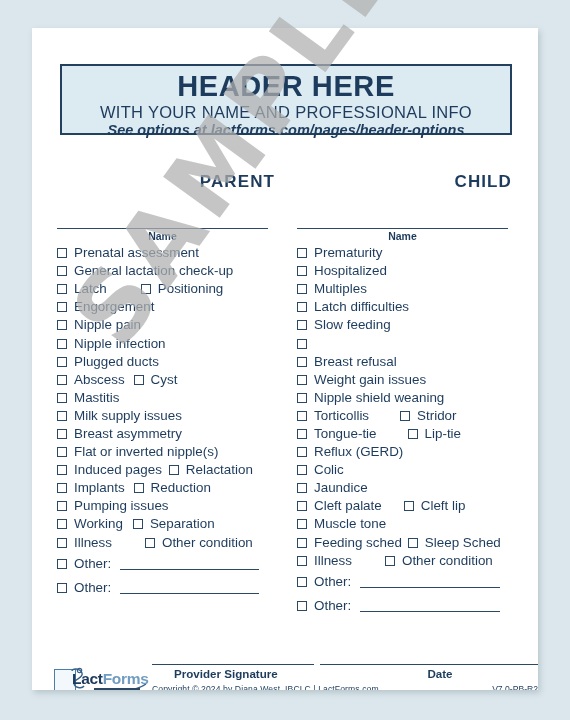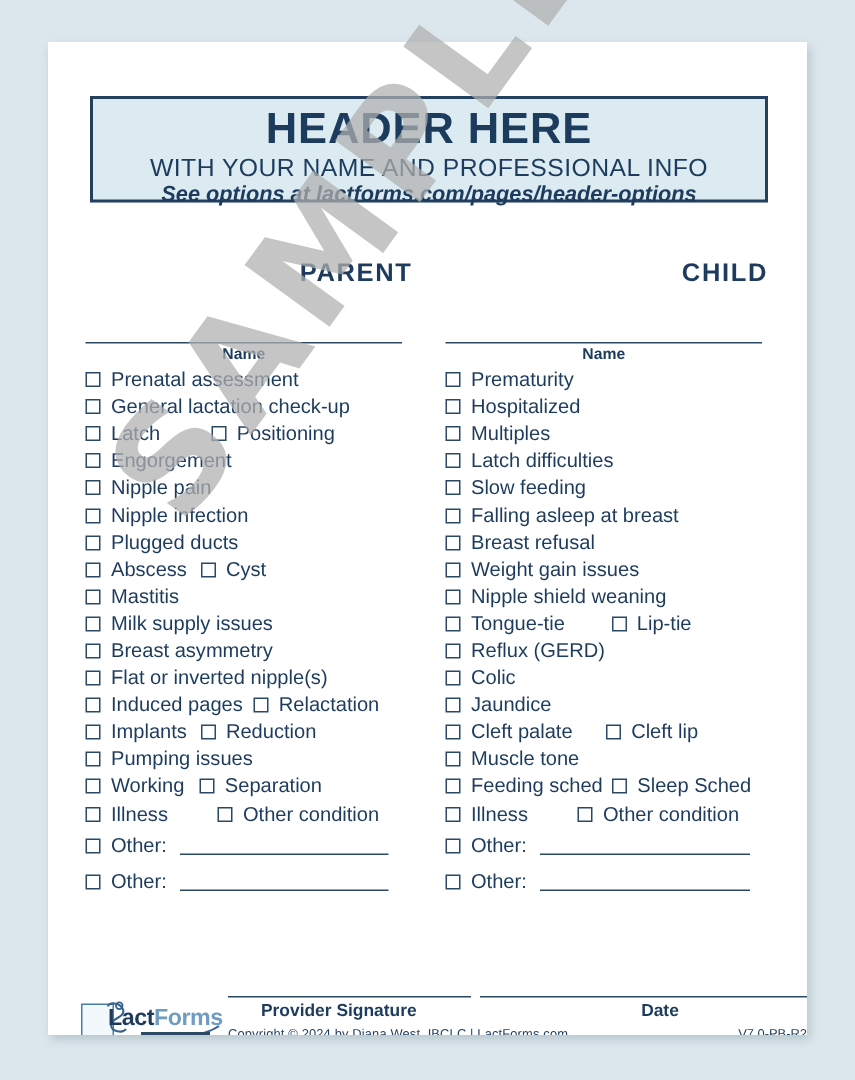--- a/index.html
+++ b/index.html
@@ -439,33 +439,39 @@
             <div class="item">
               <span class="cb"></span>
               <span class="lbl">Latch difficulties</span>
             </div>
             <div class="item">
               <span class="cb"></span>
               <span class="lbl">Slow feeding</span>
             </div>
             <div class="item">
               <span class="cb"></span>
-              <span class="lbl">Falling asleep at breast</span>
             </div>
             <div class="item">
               <span class="cb"></span>
               <span class="lbl">Breast refusal</span>
             </div>
             <div class="item">
               <span class="cb"></span>
               <span class="lbl">Weight gain issues</span>
             </div>
             <div class="item">
               <span class="cb"></span>
               <span class="lbl">Nipple shield weaning</span>
+            </div>
+            <div class="item">
+              <span class="cb"></span>
+              <span class="lbl">Torticollis</span>
+              <span class="gap2" style="width: 31px;"></span>
+              <span class="cb"></span>
+              <span class="lbl">Stridor</span>
             </div>
             <div class="item">
               <span class="cb"></span>
               <span class="lbl">Tongue-tie</span>
               <span class="gap2" style="width: 31px;"></span>
               <span class="cb"></span>
               <span class="lbl">Lip-tie</span>
             </div>
             <div class="item">
               <span class="cb"></span>

